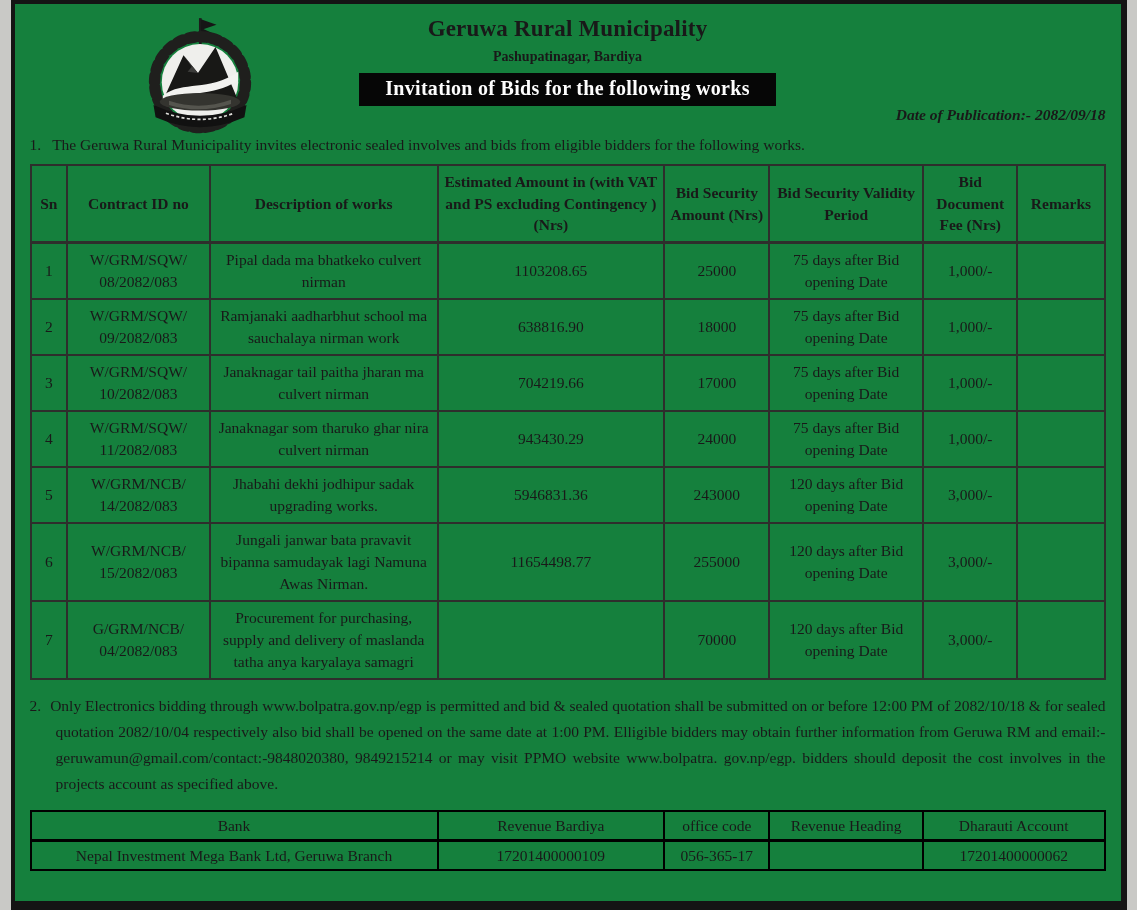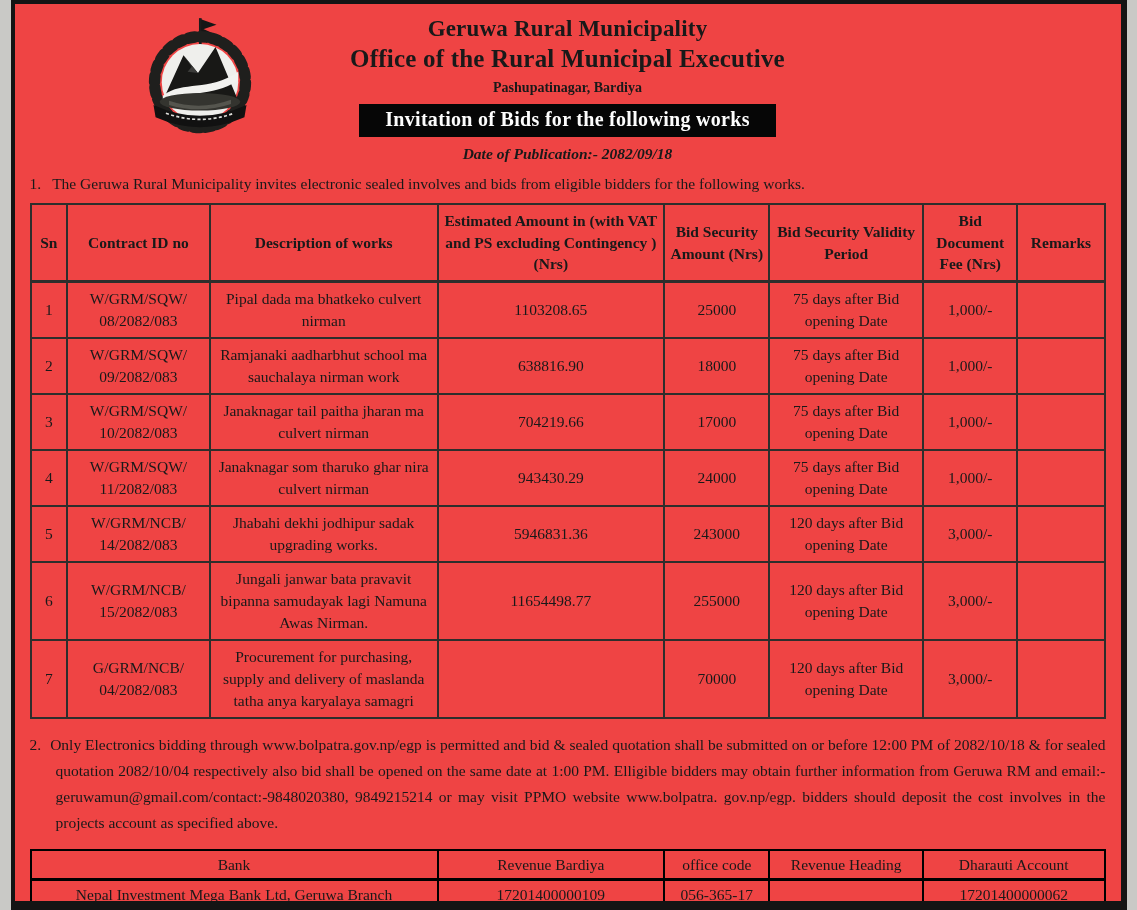--- a/index.html
+++ b/index.html
@@ -2,21 +2,21 @@
 <html><head>
 <meta charset="utf-8">
 <style>
   * { box-sizing: border-box; }
   html, body { margin: 0; padding: 0; background: #c9c9c6; }
   .page {
     position: relative;
     width: 1116px;
     height: 910px;
     margin: 0 auto;
-    background: #ef4444;
+    background: #15803d;
     border: 4px solid #141414;
     border-right-width: 6px;
     border-bottom-width: 9px;
     padding: 6px 15px 0 15px;
     font-family: "Liberation Serif", "DejaVu Serif", serif;
     color: #191919;
     overflow: hidden;
   }
 
   
@@ -28,21 +28,21 @@
   .banner-wrap { margin-top: 8px; }
   .banner {
     display: inline-block;
     background: #060606;
     color: #fdfdfd;
     font-size: 20px;
     font-weight: bold;
     padding: 4px 26px 6px 26px;
     letter-spacing: 0.3px;
   }
-  .pub-date { font-size: 15.5px; font-weight: bold; font-style: italic; margin-top: 8px; }
+  .pub-date { font-size: 15.5px; font-weight: bold; font-style: italic; margin-top: 0; text-align: right; }
 
   
   .intro { font-size: 15.5px; margin: 12px 0 10px 0; text-align: left; }
   .intro .num { margin-right: 11px; }
 
   
   table { width: 100%; border-collapse: collapse; table-layout: fixed; }
   .bids-table { margin-top: 4px; }
   .bids-table th, .bids-table td {
     border: 2px solid #2e2e2c;
@@ -111,21 +111,20 @@
         <path d="M24,75 C 44,60 68,72 97,52 L97,60 C 70,78 46,68 24,82 Z" fill="#f2f2ef"></path>
 
         <ellipse cx="60" cy="81" rx="39" ry="8.5" fill="#34342f"></ellipse>
         <path d="M30,80 q30,10 60,-1 l0,4 q-30,10 -60,1 Z" fill="#55554e"></path>
 
         <path d="M15,84 Q60,105 105,84 L103,96 Q60,115 17,96 Z" fill="#111111"></path>
         <path d="M27,92 Q60,104 93,92" fill="none" stroke="#dededa" stroke-width="1.6" stroke-dasharray="3 2.2"></path>
       </svg>
     </div>
     <div class="muni-name">Geruwa Rural Municipality</div>
-    <div class="office-name">Office of the Rural Municipal Executive</div>
     <div class="location">Pashupatinagar, Bardiya</div>
     <div class="banner-wrap">
       <span class="banner">Invitation of Bids for the following works</span>
     </div>
     <div class="pub-date">Date of Publication:- 2082/09/18</div>
   </div>
 
   <div class="intro">
     <span class="num">1.</span><span>The Geruwa Rural Municipality invites electronic sealed involves and bids from eligible bidders for the following works.</span>
   </div>

